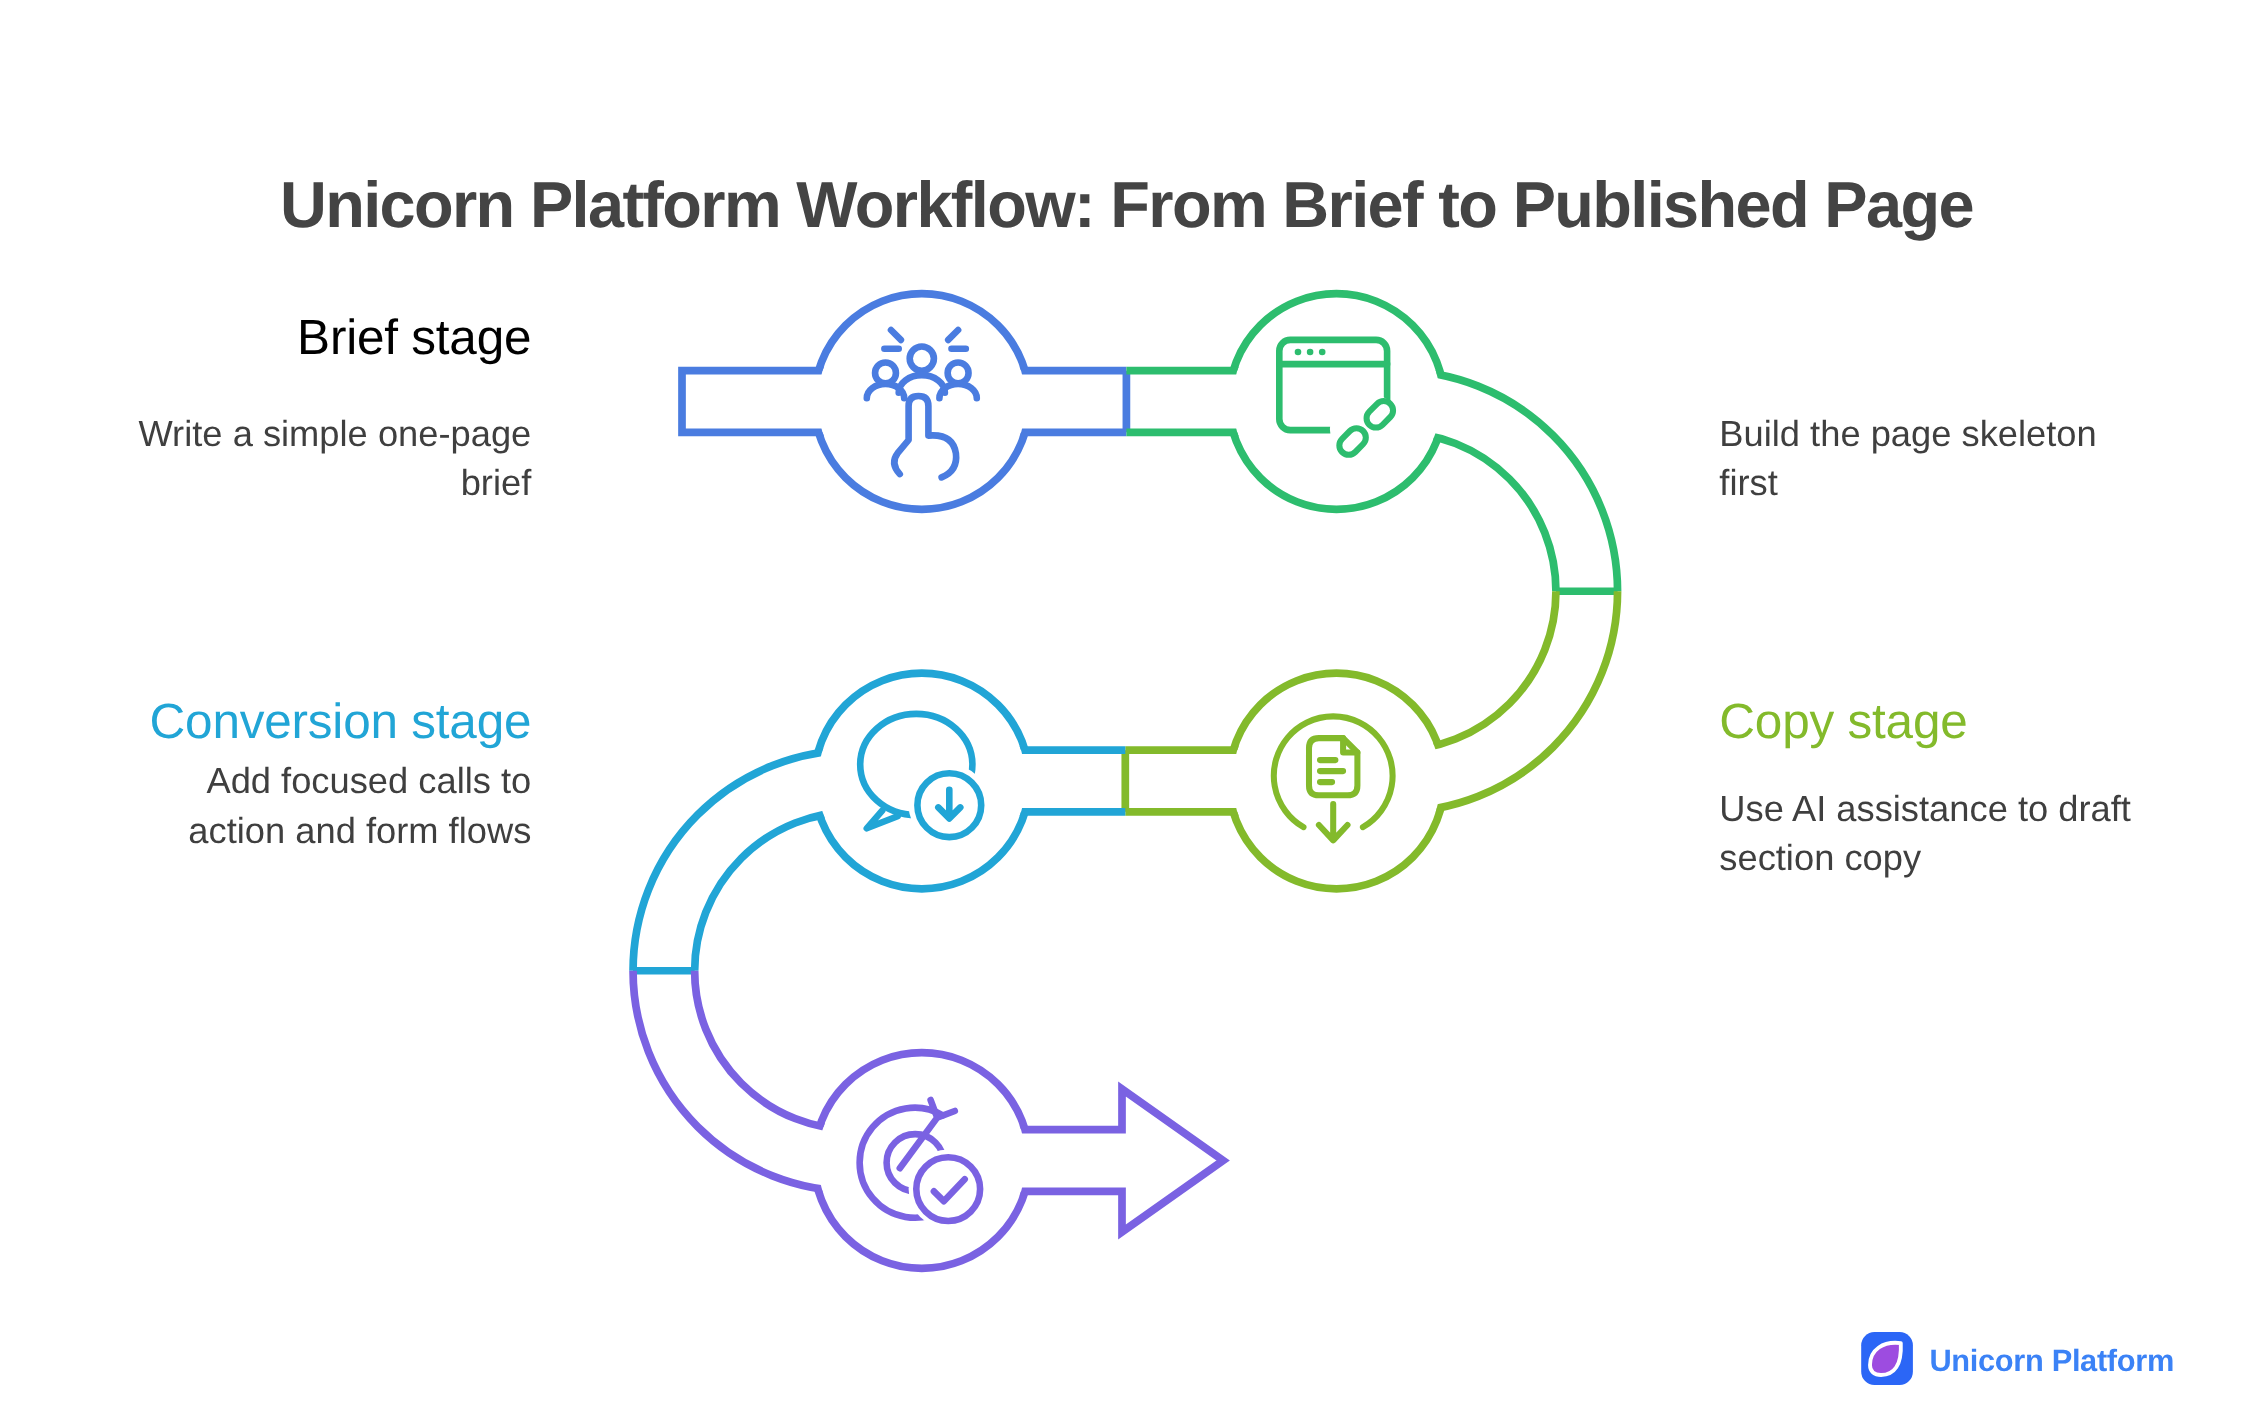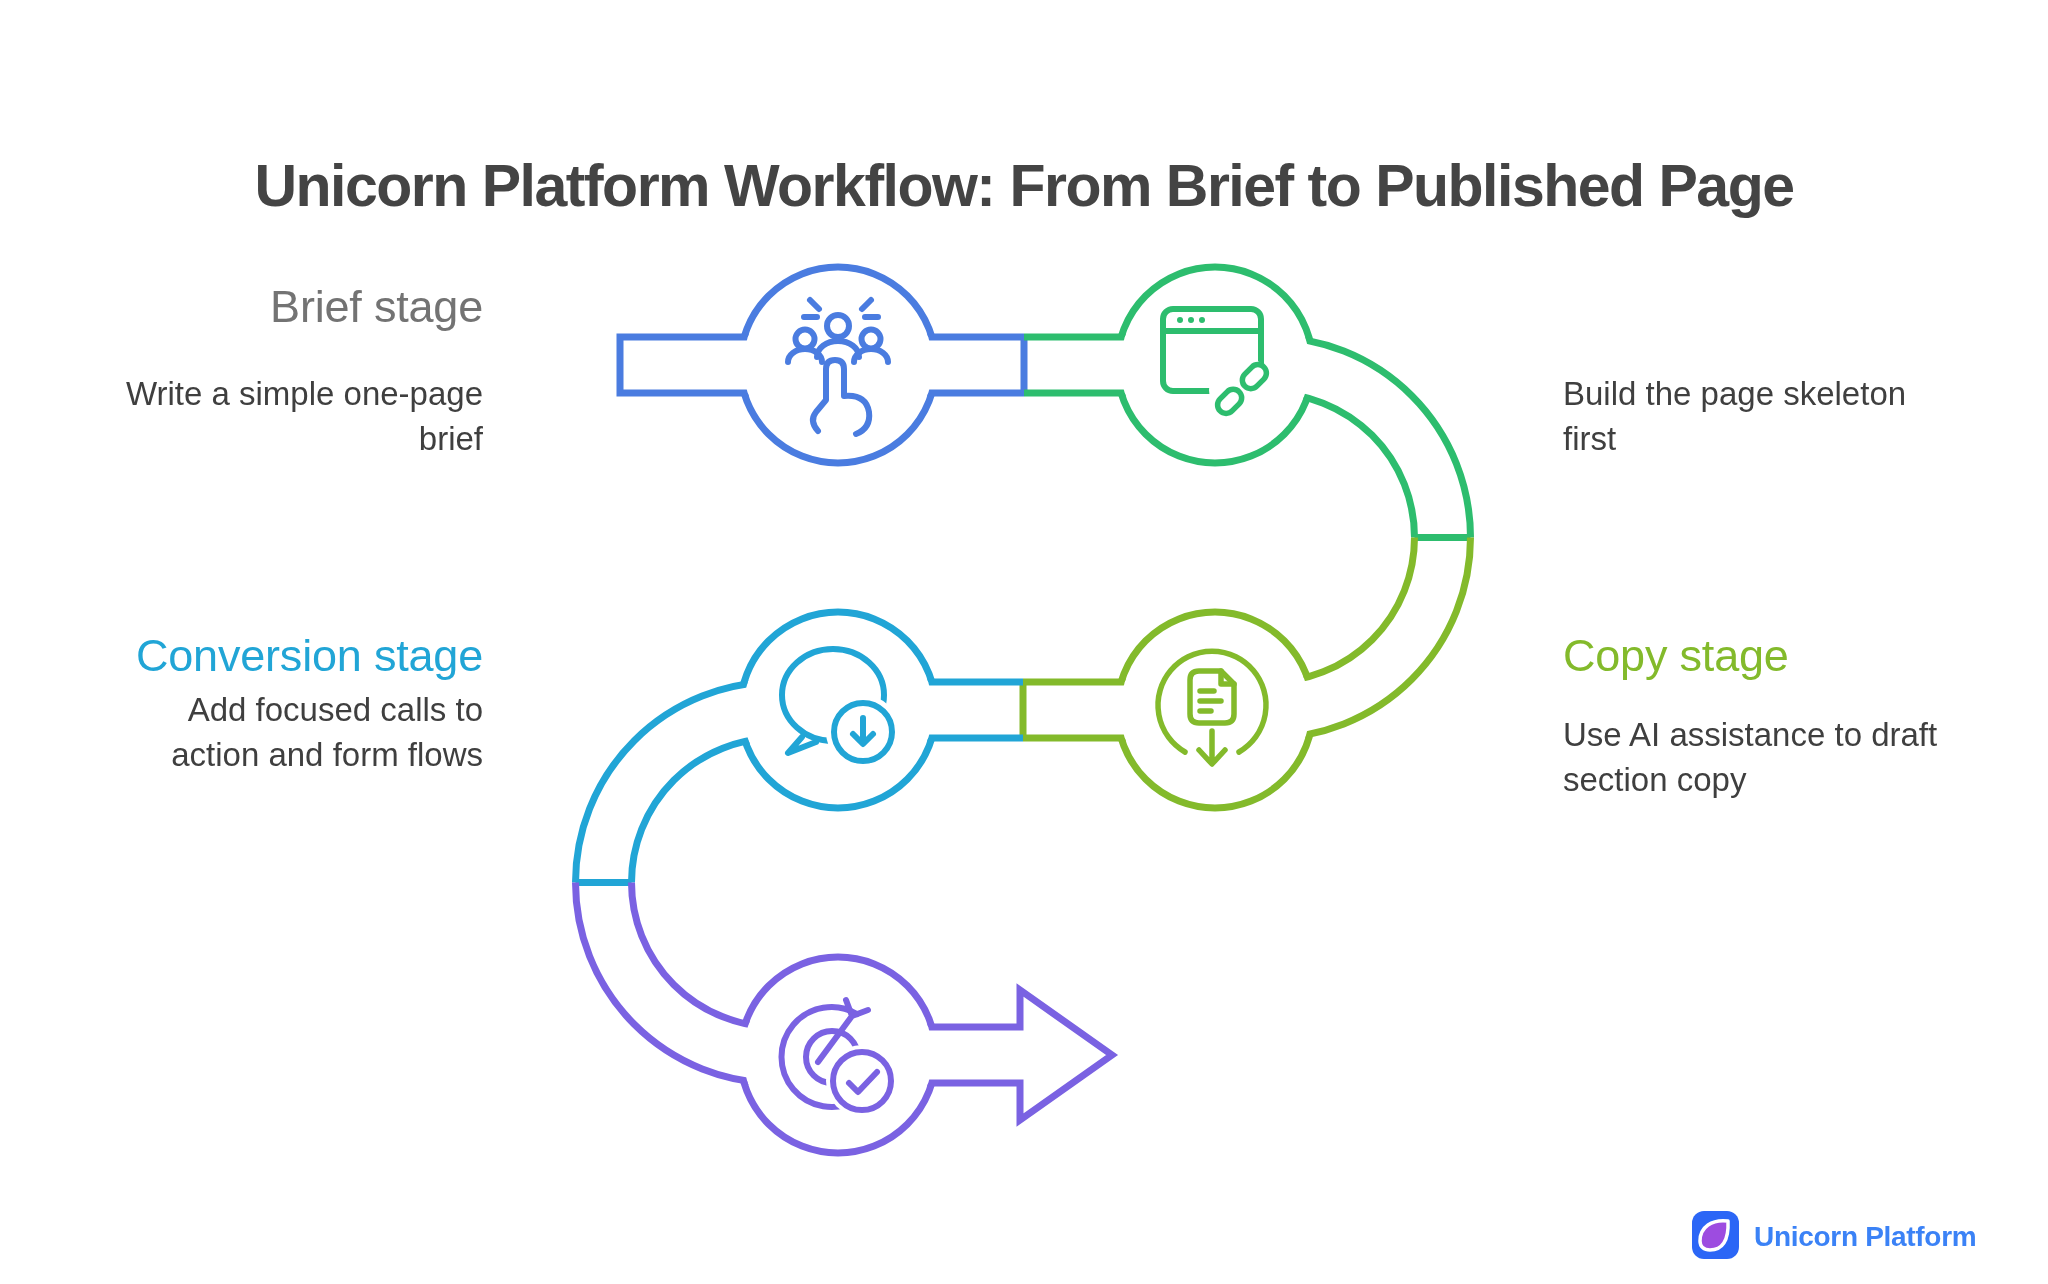--- a/index.html
+++ b/index.html
@@ -132,21 +132,21 @@
     </g>
 
     <g>
       <rect x="1692" y="1211" width="47" height="48" rx="12" fill="currentColor" style="color: rgb(43, 102, 246);"></rect>
       <path d="M 1728 1221 C 1712 1219 1700 1227 1700 1241 C 1700 1247 1704 1250 1710 1250 C 1722 1250 1729 1241 1728 1221 Z" fill="currentColor" stroke="#ffffff" stroke-width="3.5" stroke-linejoin="round" style="color: rgb(157, 76, 224);"></path>
     </g>
   </svg>
 
   <div class="abs title" style="color: rgb(68, 68, 68);">Unicorn Platform Workflow: From Brief to Published Page</div>
 
-  <div class="abs stage-label al-r" style="right: 1565px; top: 281px; color: #737373; text-align: right;">Brief stage</div>
+  <div class="abs stage-label al-r" style="right: 1565px; top: 281px; color: #000000; text-align: right;">Brief stage</div>
   <div class="abs stage-desc al-r" style="right: 1565px; top: 371px; color: rgb(63, 63, 63); margin-left: 35px;">Write a simple one-page
 brief</div>
 
   <div class="abs stage-desc" style="left: 1563px; top: 371px; color: rgb(63, 63, 63);">Build the page skeleton
 first</div>
 
   <div class="abs stage-label al-r" style="right: 1565px; top: 630px; color: rgb(33, 165, 214);">Conversion stage</div>
   <div class="abs stage-desc al-r" style="right: 1565px; top: 687px; color: rgb(63, 63, 63);">Add focused calls to
 action and form flows</div>
 

